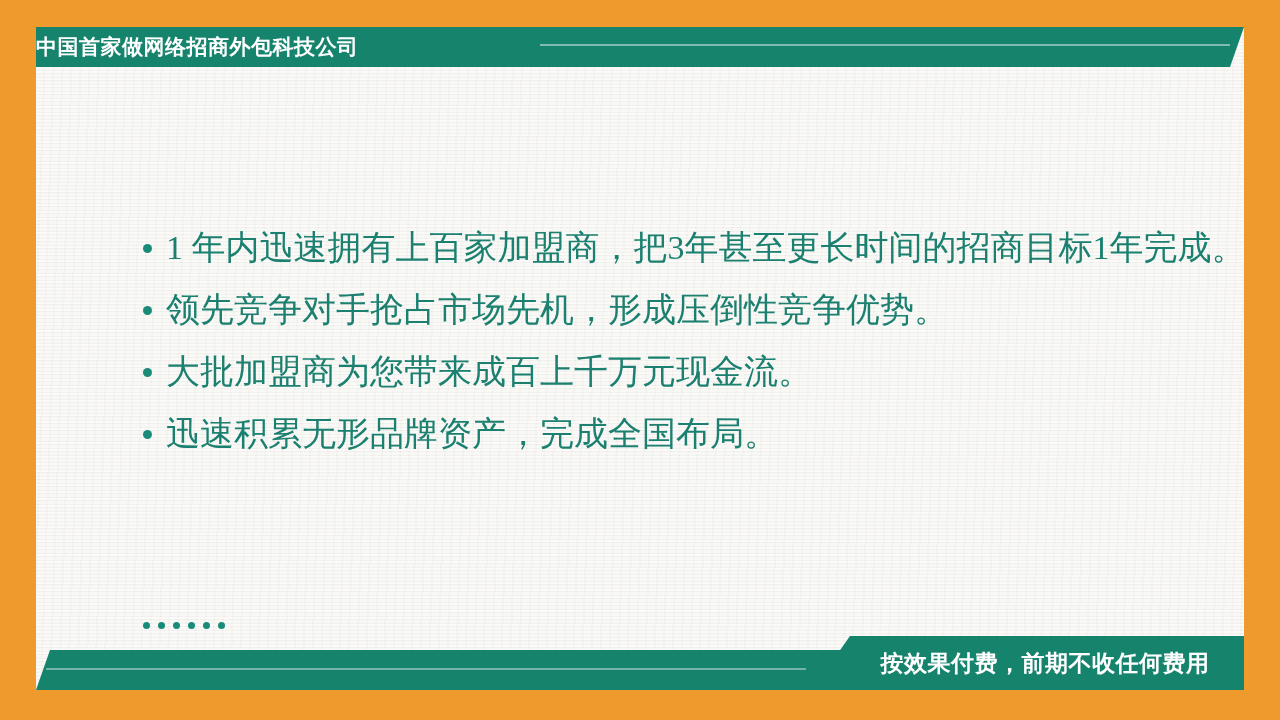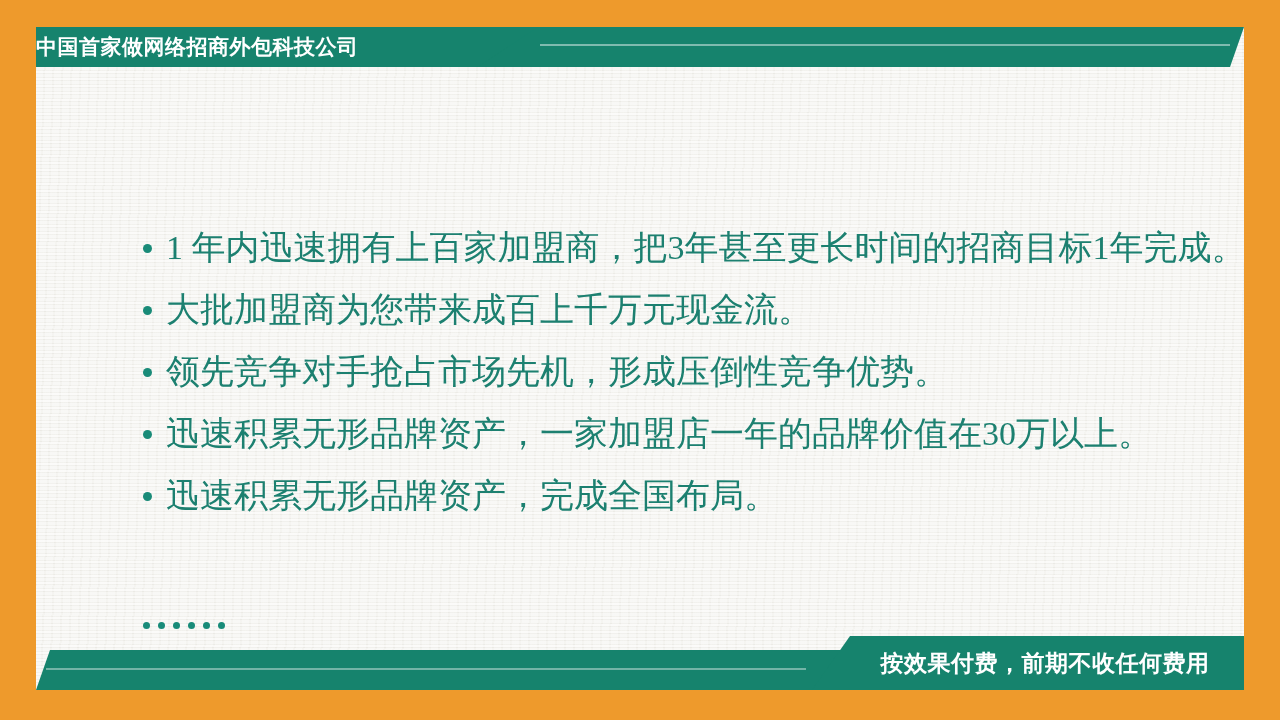--- a/index.html
+++ b/index.html
@@ -226,29 +226,25 @@
   </div>
 
 
   <div class="bullets">
     <div class="bullet-row">
       <span class="bullet-dot"></span>
       <span class="bullet-text">1 年内迅速拥有上百家加盟商，把3年甚至更长时间的招商目标1年完成。</span>
     </div>
     <div class="bullet-row">
       <span class="bullet-dot"></span>
+      <span class="bullet-text">领先竞争对手抢占市场先机，形成压倒性竞争优势。</span>
+    </div>
+    <div class="bullet-row">
+      <span class="bullet-dot"></span>
       <span class="bullet-text">大批加盟商为您带来成百上千万元现金流。</span>
-    </div>
-    <div class="bullet-row">
-      <span class="bullet-dot"></span>
-      <span class="bullet-text">领先竞争对手抢占市场先机，形成压倒性竞争优势。</span>
-    </div>
-    <div class="bullet-row">
-      <span class="bullet-dot"></span>
-      <span class="bullet-text">迅速积累无形品牌资产，一家加盟店一年的品牌价值在30万以上。</span>
     </div>
     <div class="bullet-row">
       <span class="bullet-dot"></span>
       <span class="bullet-text">迅速积累无形品牌资产，完成全国布局。</span>
     </div>
   </div>
 
   <div class="ellipsis">
     <i></i>
     <i></i>

